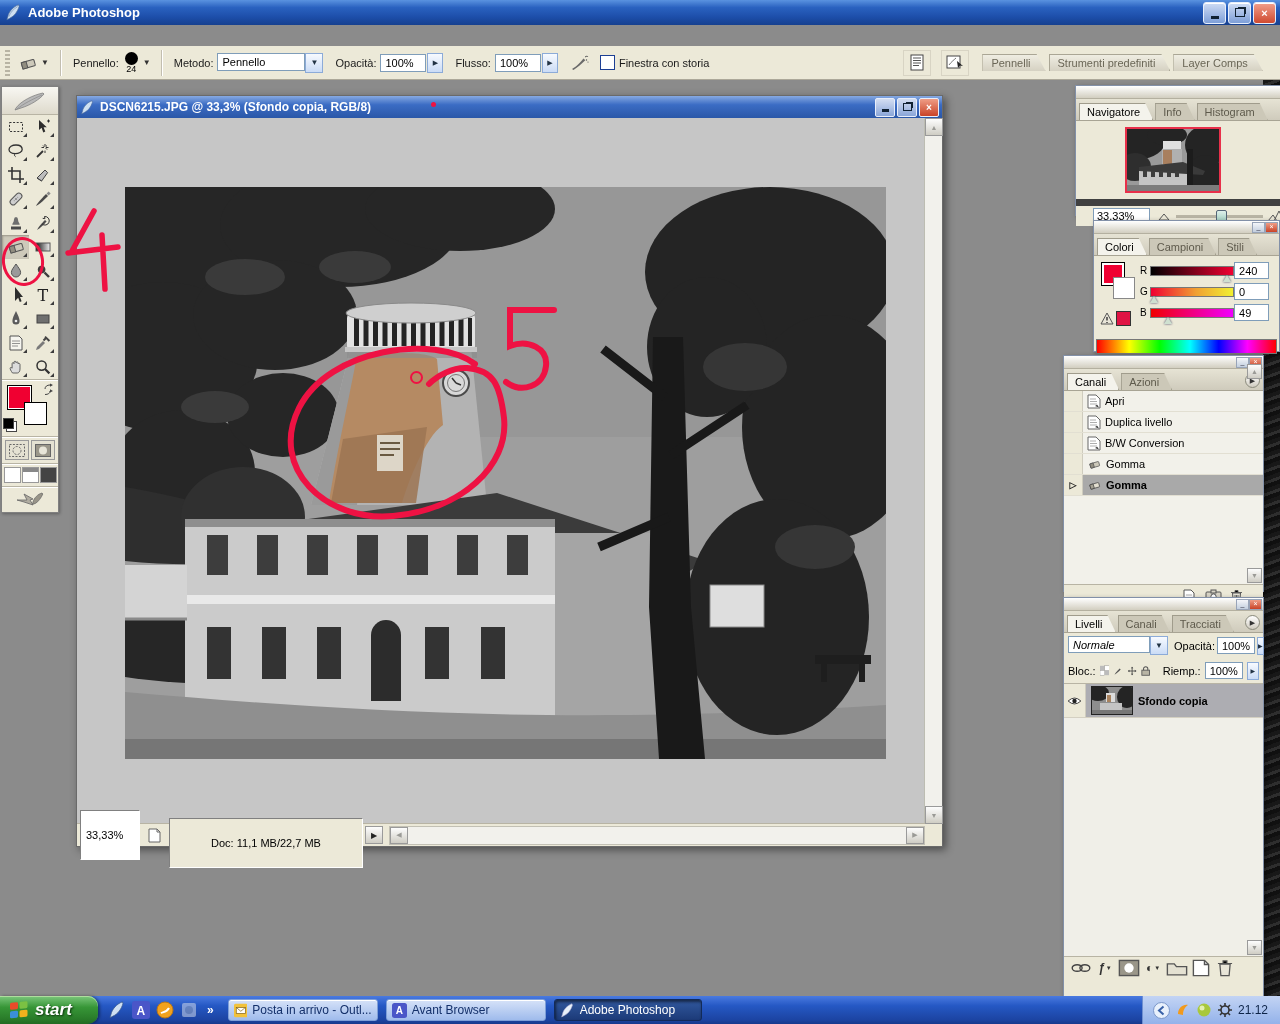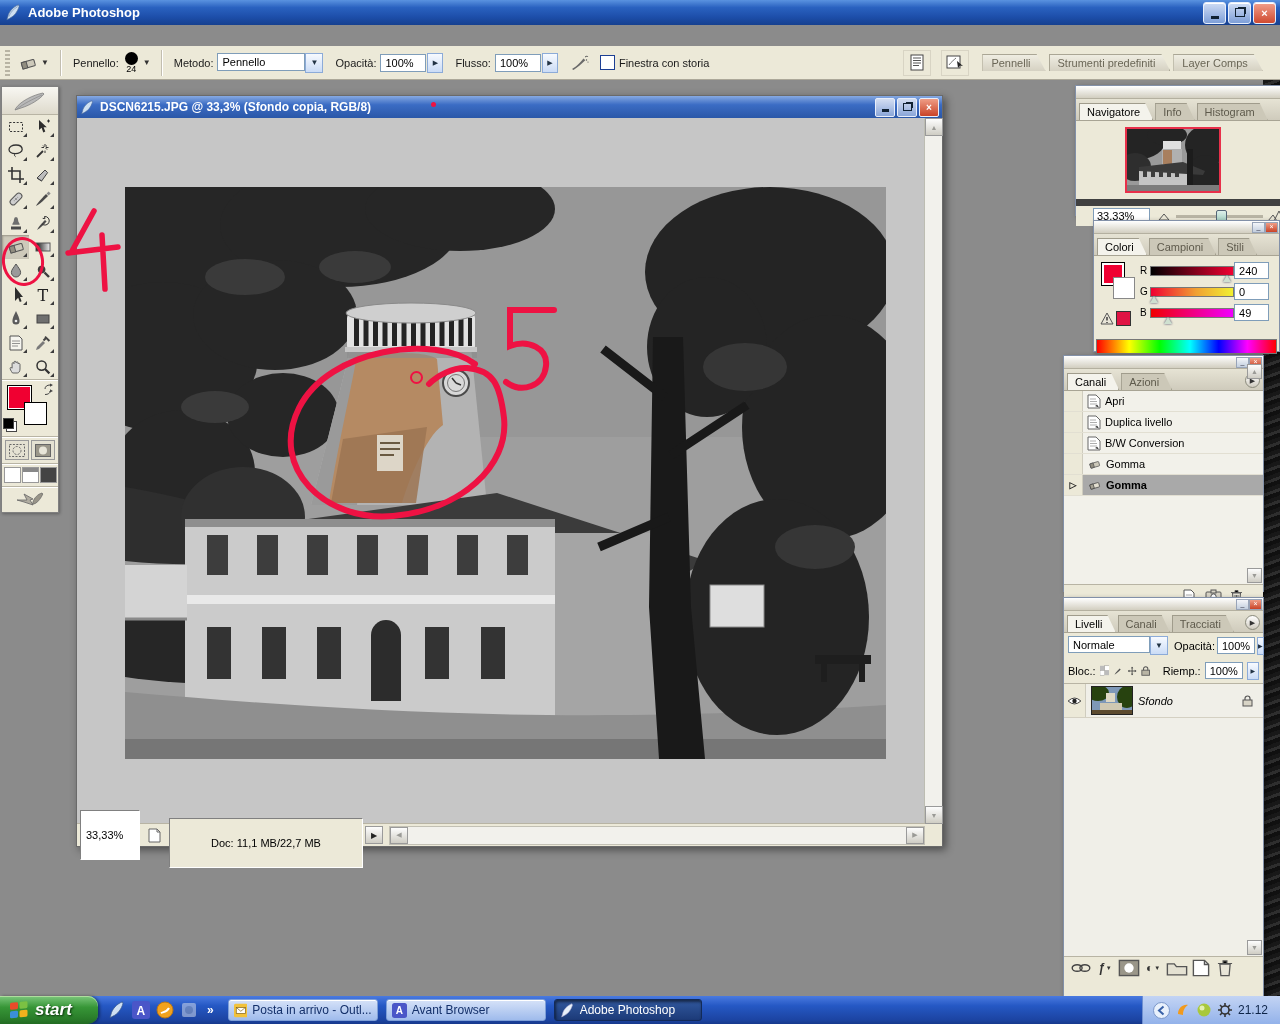--- a/index.html
+++ b/index.html
@@ -717,21 +717,21 @@
       <div class="phbtn" style="right:14px;">_</div>
       <div class="phbtn close" style="right:1px;">×</div>
     </div>
     <div class="ptabs">
       <span class="ptab active">Livelli</span>
       <span class="ptab">Canali</span>
       <span class="ptab">Tracciati</span>
       <div class="palmenu">▶</div>
     </div>
     <div style="display:flex;align-items:center;height:25px;padding:0 4px;gap:2px;font-size:11px;background:#ece9d8;">
-      <div style="display:flex;">
+      <div style="display:flex;font-style:italic;">
         <div class="field" style="width:72px;height:15px;">Normale</div>
         <div class="ddbtn" style="height:17px;">▼</div>
       </div>
       <span style="margin-left:4px;">Opacità:</span>
       <div class="field" style="width:33px;height:15px;">100%</div>
       <div class="minispin">▶</div>
     </div>
     <div style="display:flex;align-items:center;height:25px;padding:0 4px;gap:4px;font-size:11px;background:#ece9d8;border-bottom:1px solid #b8b4a4;">
       <span>Bloc.:</span>
       <svg width="11" height="11" viewBox="0 0 11 11">
@@ -748,40 +748,37 @@
           <path d="M10 2l-2.4 2.8h4.8zM10 18l-2.4-2.8h4.8zM2 10l2.8-2.4v4.8zM18 10l-2.8-2.4v4.8z" fill="#444"></path>
         </svg>
       <svg width="11" height="12" viewBox="0 0 11 12">
           <rect x="1" y="5" width="9" height="6" fill="#b8b4a4" stroke="#555"></rect>
           <path d="M3 5V3.5a2.5 2.5 0 0 1 5 0V5" fill="none" stroke="#555" stroke-width="1.2"></path>
         </svg>
       <span style="margin-left:8px;">Riemp.:</span>
       <div class="field" style="width:33px;height:15px;">100%</div>
       <div class="minispin">▶</div>
     </div>
-    <div class="layer-row">
+    <div class="layer-row sel">
       <div class="eye-well">
         <svg width="15" height="10" viewBox="0 0 16 11">
             <path d="M1 5.5Q8 -1 15 5.5 8 12 1 5.5Z" fill="#fff" stroke="#333"></path>
             <circle cx="8" cy="5.5" r="2.4" fill="#222"></circle>
           </svg>
       </div>
       <svg class="thumbbox" width="40" height="27" viewBox="0 0 40 27">
-          <rect width="40" height="27" fill="#7e98b8"></rect>
-          <ellipse cx="6" cy="6" rx="11" ry="8" fill="#27420f"></ellipse>
-          <ellipse cx="35" cy="10" rx="10" ry="11" fill="#27420f"></ellipse>
-          <rect x="14" y="6" width="9" height="9" fill="#ded8c4"></rect>
-          <rect x="8" y="16" width="22" height="7" fill="#cfc8b2"></rect>
-          <rect x="0" y="23" width="40" height="4" fill="#5c4a2e"></rect>
-        </svg>
-      <span style="font-style:italic;">Sfondo</span>
-      <svg style="margin-left:auto;margin-right:10px;" width="11" height="12" viewBox="0 0 11 12">
-          <rect x="1" y="5" width="9" height="6" fill="#d8d4c6" stroke="#555"></rect>
-          <path d="M3 5V3.5a2.5 2.5 0 0 1 5 0V5" fill="none" stroke="#555" stroke-width="1.2"></path>
-        </svg>
+          <rect width="40" height="27" fill="#8e8e8e"></rect>
+          <ellipse cx="6" cy="6" rx="11" ry="8" fill="#242424"></ellipse>
+          <ellipse cx="35" cy="10" rx="10" ry="11" fill="#242424"></ellipse>
+          <rect x="14" y="6" width="9" height="9" fill="#dcdcdc"></rect>
+          <rect x="15" y="8" width="4" height="7" fill="#a8825e"></rect>
+          <rect x="8" y="16" width="22" height="7" fill="#c4c4c4"></rect>
+          <rect x="0" y="23" width="40" height="4" fill="#767676"></rect>
+        </svg>
+      <span>Sfondo copia</span>
     </div>
     <div style="height:238px;background:#f0efe8;position:relative;">
       <div class="scrollbtn" style="position:absolute;right:1px;bottom:1px;width:13px;height:13px;">▼</div>
     </div>
     <div style="height:22px;border-top:1px solid #b8b4a4;background:#ece9d8;display:flex;align-items:center;padding:0 6px;gap:2px;">
       <svg class="lp-btn" width="20" height="12" viewBox="0 0 20 12">
           <ellipse cx="6.5" cy="6" rx="4.5" ry="3" fill="none" stroke="#444" stroke-width="1.3"></ellipse>
           <ellipse cx="13.5" cy="6" rx="4.5" ry="3" fill="none" stroke="#444" stroke-width="1.3"></ellipse>
         </svg>
       <div class="lp-btn">

